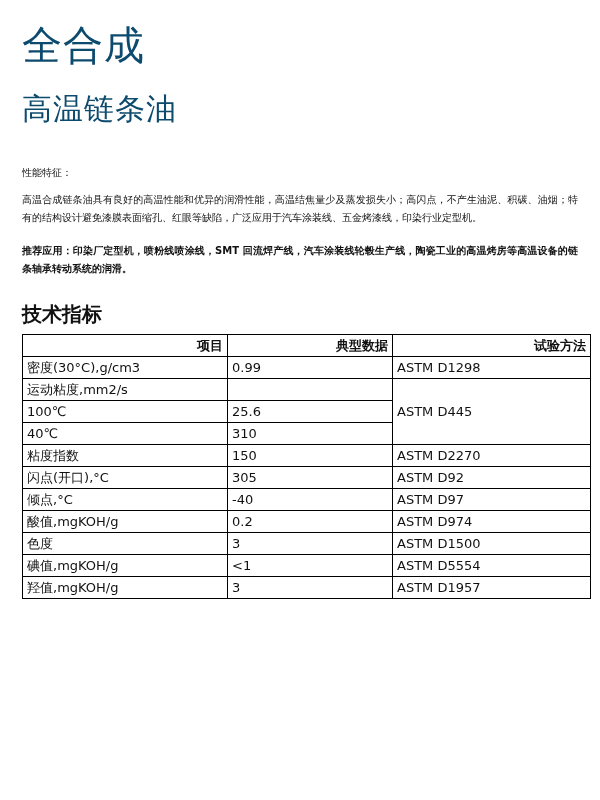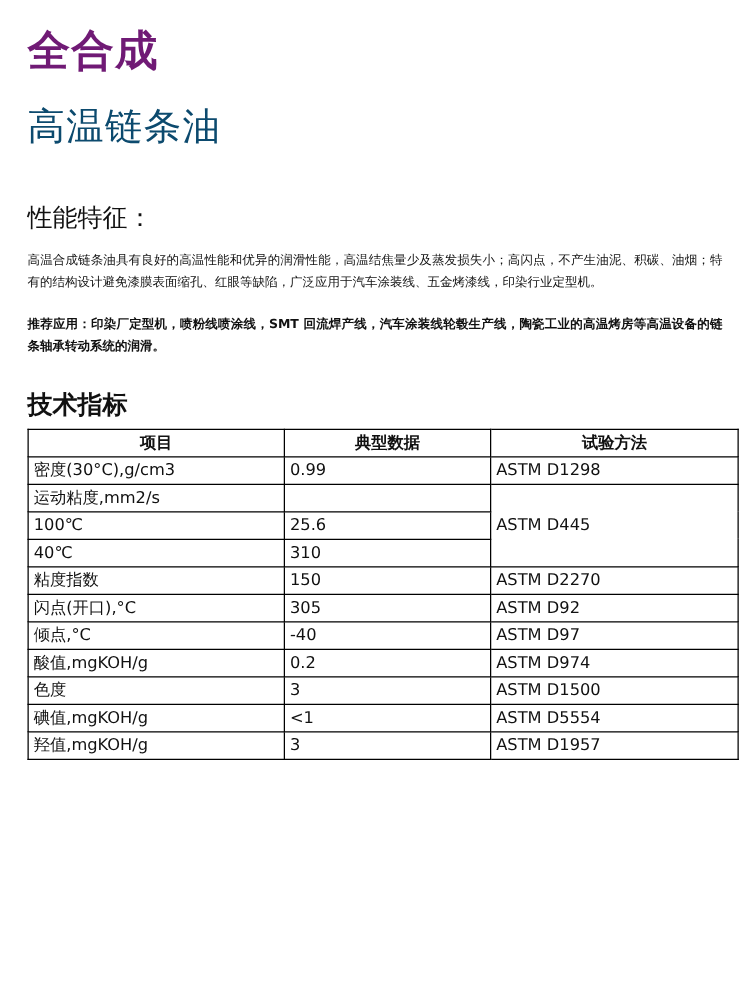--- a/index.html
+++ b/index.html
@@ -15,37 +15,37 @@
     overflow: hidden;
   }
   .page {
     position: relative;
     width: 600px;
     height: 800px;
     box-sizing: border-box;
     padding: 18px 16px 0 16px;
   }
   .title-main {
-    font-size: 34px;
-    font-weight: bold;
+    font-size: 40px;
+    font-weight: normal;
     letter-spacing: 1px;
-    color: #701a75;
+    color: #0c4a6e;
     line-height: 1.15;
     margin: 4px 0 0 6px;
   }
   .title-sub {
     font-size: 30px;
     font-weight: normal;
     letter-spacing: 1px;
     color: #0c4a6e;
     line-height: 1.15;
     margin: 24px 0 0 6px;
   }
   .section-label {
-    font-size: 20px;
+    font-size: 10px;
     color: #111111;
     margin: 38px 0 0 6px;
     line-height: 1.6;
   }
   .para {
     font-size: 10px;
     color: #111111;
     line-height: 1.85;
     margin: 10px 6px 0 6px;
     text-align: justify;
@@ -69,21 +69,21 @@
   }
   table.spec th, table.spec td {
     border: 1px solid #000000;
     font-size: 13px;
     padding: 1px 4px;
     height: 19px;
     line-height: 17px;
     color: #111111;
   }
   table.spec th {
-    text-align: center;
+    text-align: right;
     font-weight: bold;
   }
   td.item {
     text-align: left;
     padding-left: 5px;
   }
   td.val, td.method {
     text-align: left;
   }
   .col-item { width: 205px; }

